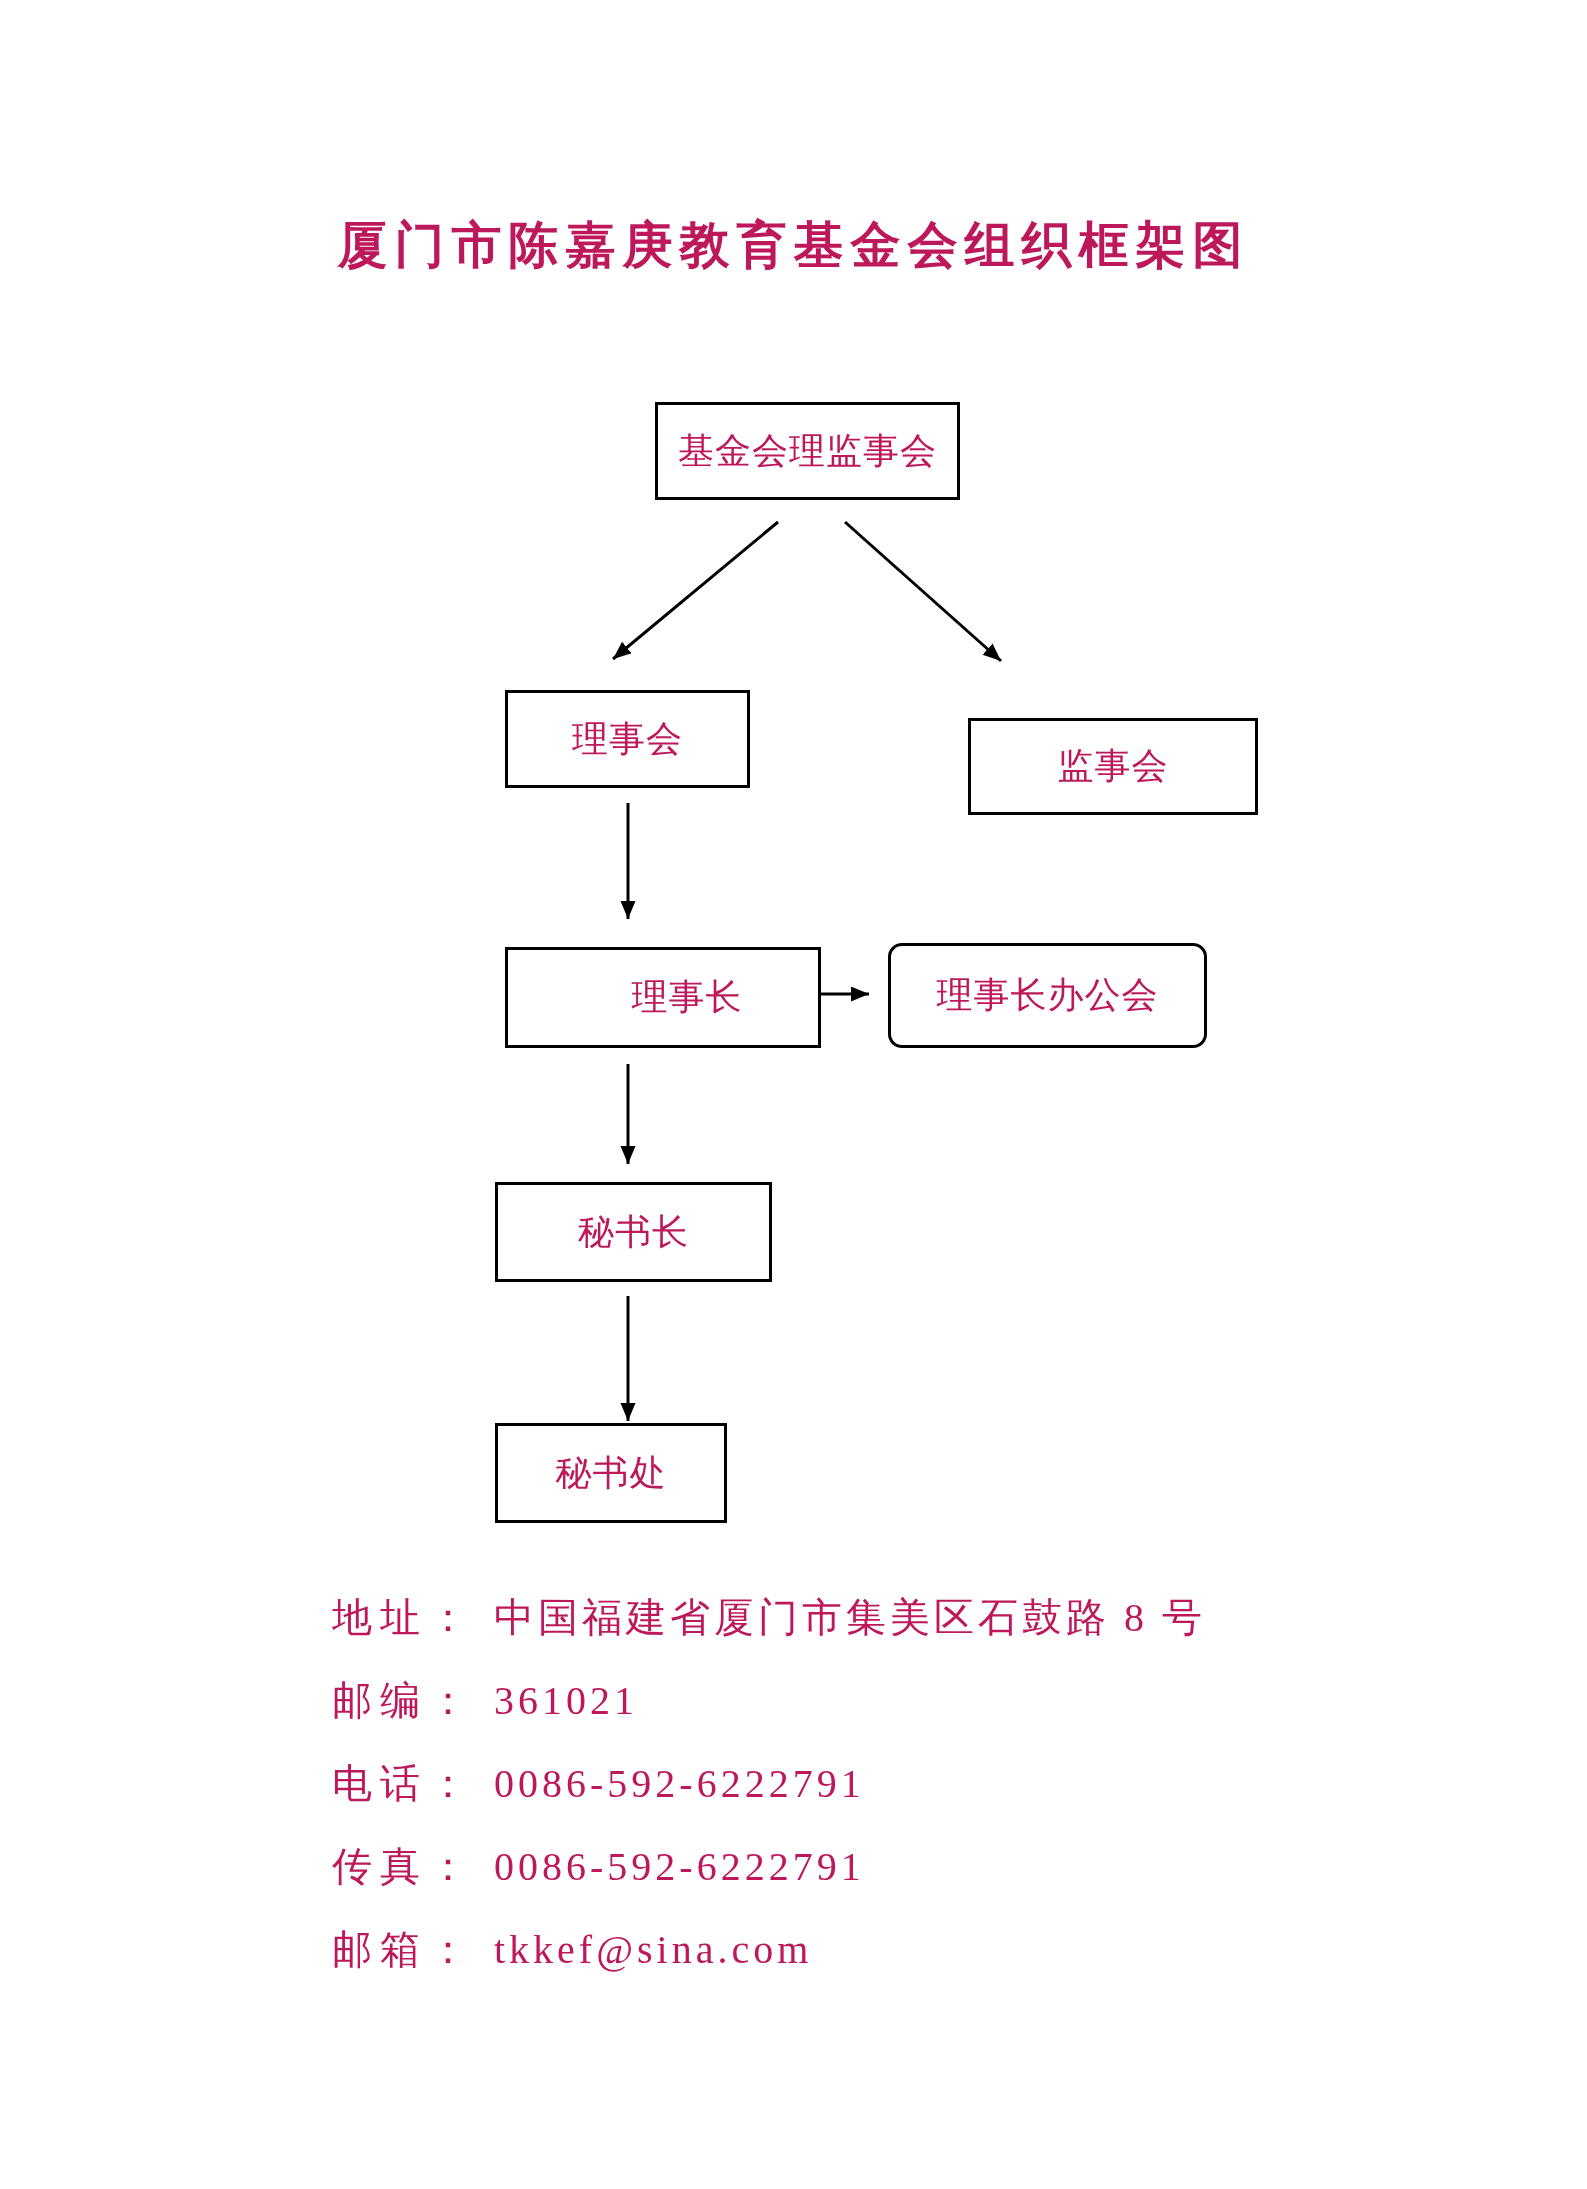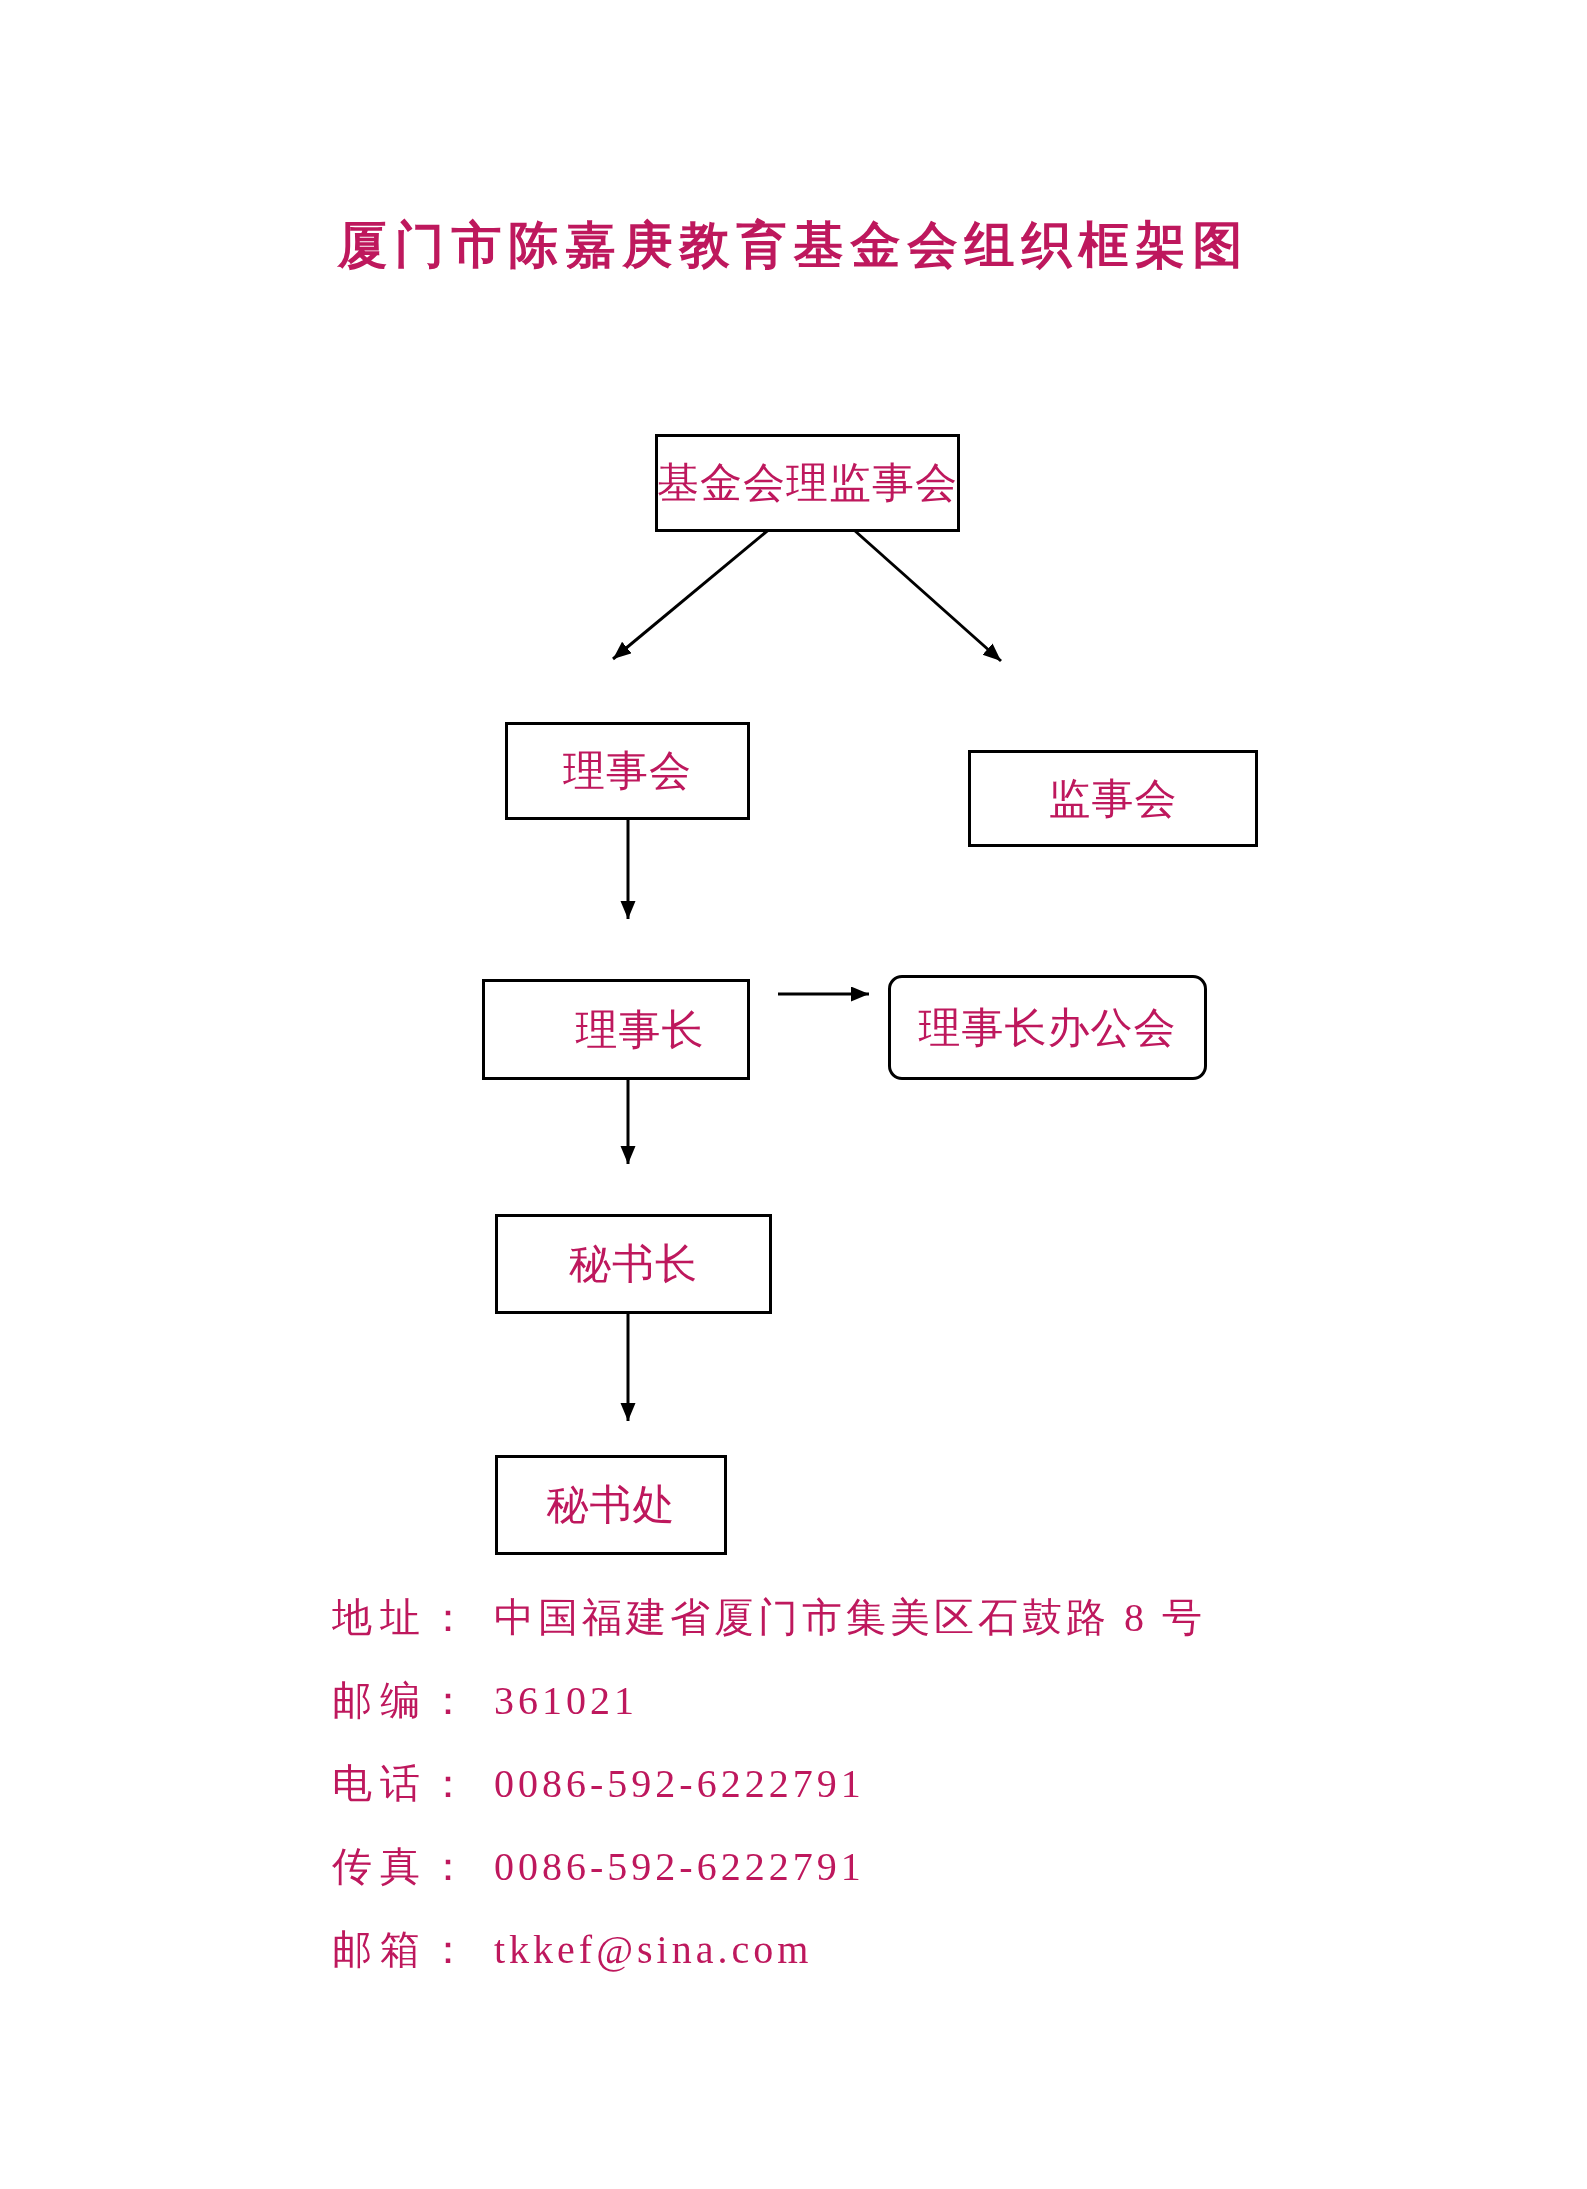--- a/index.html
+++ b/index.html
@@ -32,29 +32,28 @@
     height: 2189px;
   }
   .node {
     position: absolute;
     box-sizing: border-box;
     border: 3px solid #000000;
     background: #ffffff;
     display: flex;
     align-items: center;
     justify-content: center;
-    font-size: 42px;
+    font-size: 36px;
     letter-spacing: 1px;
     white-space: nowrap;
-    margin-top: 32px;
   }
   .node-council          { left: 655px; top: 402px;  width: 305px; height: 98px; }
   .node-board            { left: 505px; top: 690px;  width: 245px; height: 98px; text-align: right; }
   .node-supervisors      { left: 968px; top: 718px;  width: 290px; height: 97px; }
-  .node-chairman         { left: 482px; top: 947px;  width: 268px; height: 101px; padding-left: 48px; }
+  .node-chairman         { left: 505px; top: 947px;  width: 316px; height: 101px; padding-left: 48px; }
   .node-chairman-office  { left: 888px; top: 943px;  width: 319px; height: 105px; border-radius: 14px; }
   .node-secretary-general{ left: 495px; top: 1182px; width: 277px; height: 100px; }
   .node-secretariat      { left: 495px; top: 1423px; width: 232px; height: 100px; }
   .contact {
     position: absolute;
     left: 332px;
     top: 1576px;
     font-size: 40px;
   }
   .contact-line {

